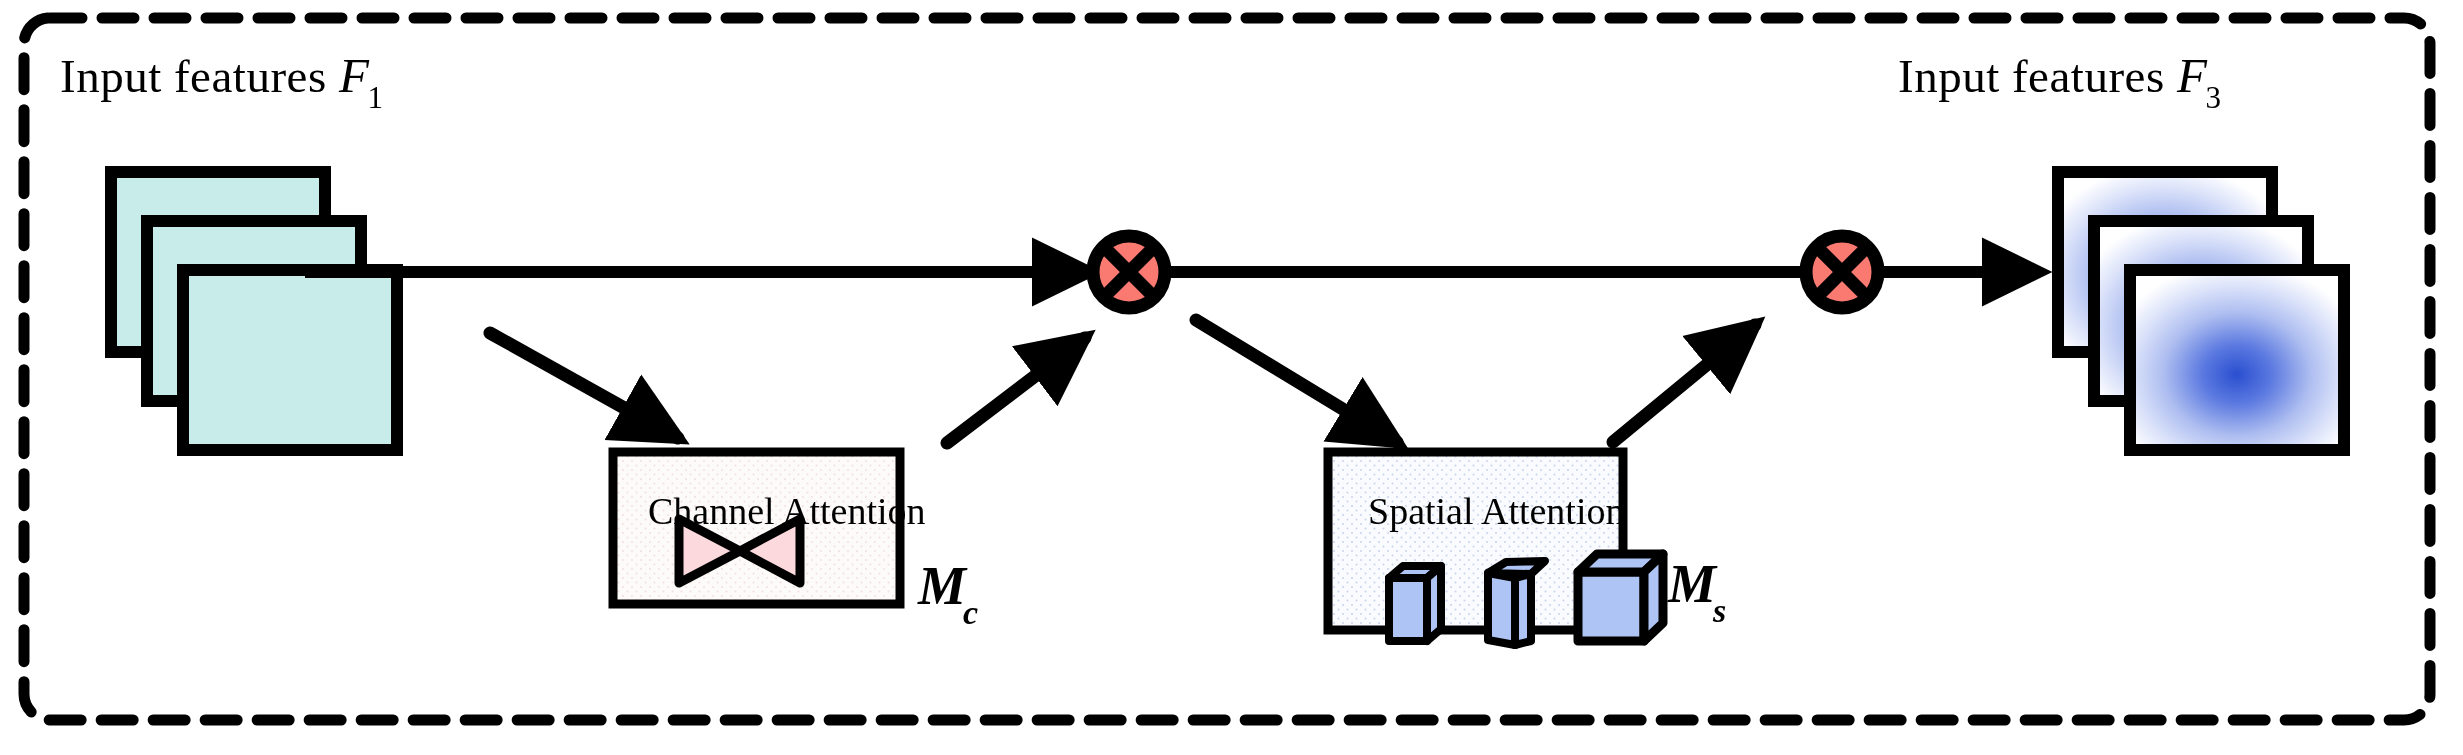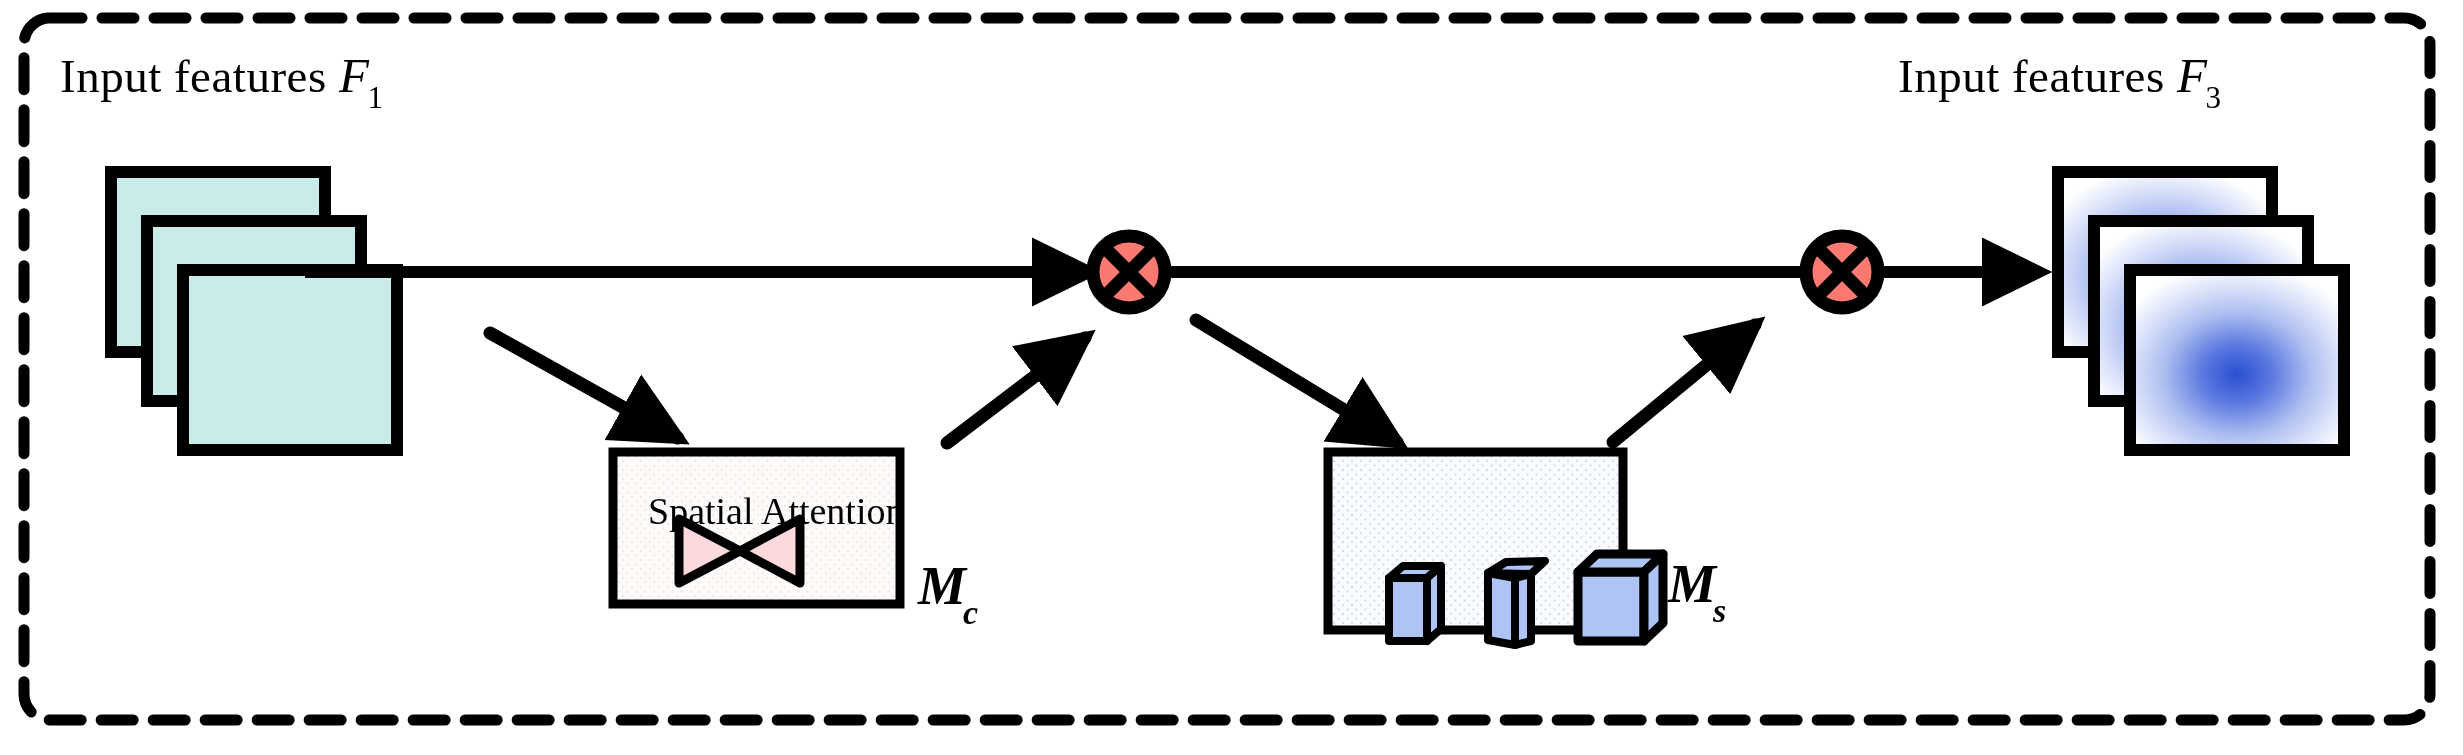--- a/index.html
+++ b/index.html
@@ -167,24 +167,25 @@
   </svg>
 
   <div class="lbl big-label" style="left:60px; top:47px;">
     <span>Input features </span><span class="sym">F</span><span class="sub">1</span>
   </div>
 
   <div class="lbl big-label" style="left:1898px; top:47px;">
     <span>Input features </span><span class="sym">F</span><span class="sub">3</span>
   </div>
 
-  <div class="lbl box-title" style="left:648px; top:489px;">Spatial Attention</div>
+  <div class="lbl box-title" style="left:648px; top:489px;">Channel Attention</div>
 
   <div class="lbl mlabel" style="left:918px; top:555px;">
     <span>M</span><span class="sub">c</span>
   </div>
 
+  <div class="lbl box-title" style="left:1368px; top:489px;">Spatial Attention</div>
 
   <div class="lbl mlabel" style="left:1668px; top:553px;">
     <span>M</span><span class="sub">s</span>
   </div>
 
 </div>
 
 </body></html>

